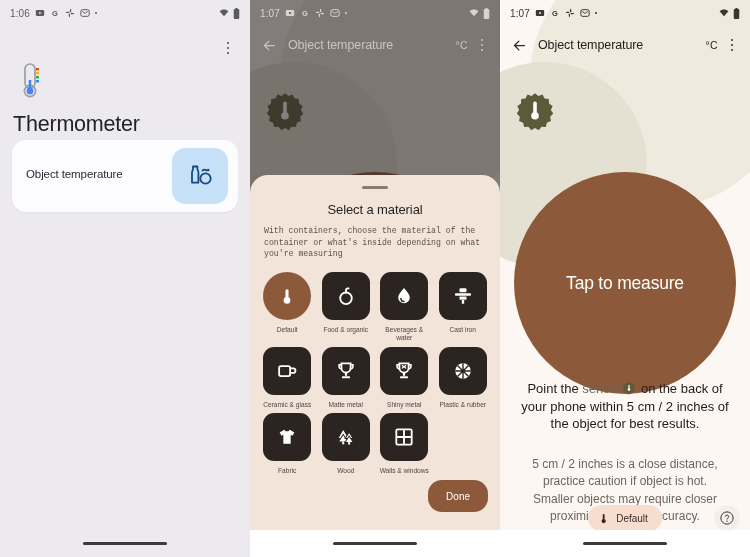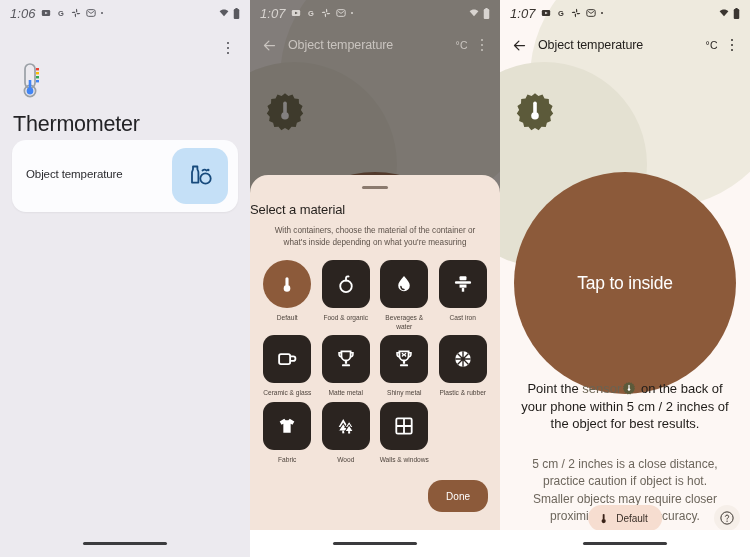--- a/index.html
+++ b/index.html
@@ -12,21 +12,21 @@
   .screens { display: flex; width: 750px; height: 557px; }
   .panel { position: relative; width: 250px; height: 557px; overflow: hidden; }
 
   
   .statusbar {
     position: absolute; top: 0; left: 0; right: 0; height: 26px;
     display: flex; align-items: center; padding: 0 10px;
     font-size: 9.5px; z-index: 40;
   }
   .sb-left { display: flex; align-items: center; gap: 5px; }
-  .sb-time { font-size: 13px; letter-spacing: .1px; font-style: italic; }
+  .sb-time { font-size: 10px; letter-spacing: .1px; }
   .sb-right { margin-left: auto; display: flex; align-items: center; gap: 4px; }
   .sb-ico { display: inline-flex; align-items: center; }
   .sb-dot { width: 2.5px; height: 2.5px; border-radius: 50%; background: currentColor; display: inline-block; }
 
   
   .p1 { background: #eceaef; }
   .p1 .statusbar { color: #5a5a60; }
   .p1-overflow {
     position: absolute; top: 36px; right: 10px; width: 24px; height: 24px;
     display: flex; flex-direction: column; align-items: center; justify-content: center; gap: 2.5px;
@@ -118,25 +118,26 @@
   .sheet {
     position: absolute; left: 0; right: 0; bottom: 27px; top: 175px;
     background: #f3e4da; border-radius: 18px 18px 0 0; z-index: 32;
     overflow: hidden;
   }
   .sheet-handle {
     width: 26px; height: 3.2px; border-radius: 3px; background: #8b7a6e;
     margin: 11px auto 0;
   }
   .sheet-title {
-    font-size: 13px; color: #231f1c; margin-top: 13px; letter-spacing: -.1px;
+    text-align: center; font-size: 13px; color: #231f1c; margin-top: 13px; letter-spacing: -.1px;
   }
   .sheet-sub {
-    text-align: center; font-size: 8.2px; color: #5d524a; line-height: 1.4;
+    text-align: left; font-size: 8.2px; color: #5d524a; line-height: 1.4;
     margin: 8px 14px 0; 
+    font-family: Liberation Mono, monospace;
   }
   .grid {
     display: grid; grid-template-columns: repeat(4, 1fr);
     gap: 4px 4px; padding: 12px 10px 0;
   }
   .mat { display: flex; flex-direction: column; align-items: center; }
   .mat-tile {
     width: 48px; height: 48px; border-radius: 11px; background: #2b2420;
     display: flex; align-items: center; justify-content: center;
   }
@@ -537,21 +538,21 @@
 
     <div class="badge-scallop">
       <svg width="42" height="42" viewBox="0 0 42 42">
         <path d="M21 3.2 24.4 6l4.1-1.4 2 3.9 4.3.6.2 4.4 3.6 2.4-1.7 4 2.3 3.7-3 3.2.7 4.3-4 1.7-1.1 4.3-4.3-.3-2.8 3.4-3.7-2.2-3.7 2.2-2.8-3.4-4.3.3-1.1-4.3-4-1.7.7-4.3-3-3.2 2.3-3.7-1.7-4 3.6-2.4.2-4.4 4.3-.6 2-3.9L17.6 6z" fill="#5c5a3a"></path>
         <rect x="19.2" y="11.5" width="3.6" height="12" rx="1.8" fill="#fff"></rect>
         <circle cx="21" cy="25.8" r="3.8" fill="#fff"></circle>
       </svg>
     </div>
 
     <div class="bigcircle">
-      <span>Tap to inside</span>
+      <span>Tap to measure</span>
     </div>
 
     <div class="hint">
       <span>Point the </span><span class="sensor-word">sensor</span><span class="sensor-inline"><svg width="14" height="14" viewBox="0 0 42 42">
             <path d="M21 3.2 24.4 6l4.1-1.4 2 3.9 4.3.6.2 4.4 3.6 2.4-1.7 4 2.3 3.7-3 3.2.7 4.3-4 1.7-1.1 4.3-4.3-.3-2.8 3.4-3.7-2.2-3.7 2.2-2.8-3.4-4.3.3-1.1-4.3-4-1.7.7-4.3-3-3.2 2.3-3.7-1.7-4 3.6-2.4.2-4.4 4.3-.6 2-3.9L17.6 6z" fill="#5c5a3a"></path>
             <rect x="19.2" y="11.5" width="3.6" height="12" rx="1.8" fill="#fff"></rect>
             <circle cx="21" cy="25.8" r="3.8" fill="#fff"></circle>
           </svg></span><span> on the back of your phone within 5 cm / 2 inches of the object for best results.</span>
     </div>
 

